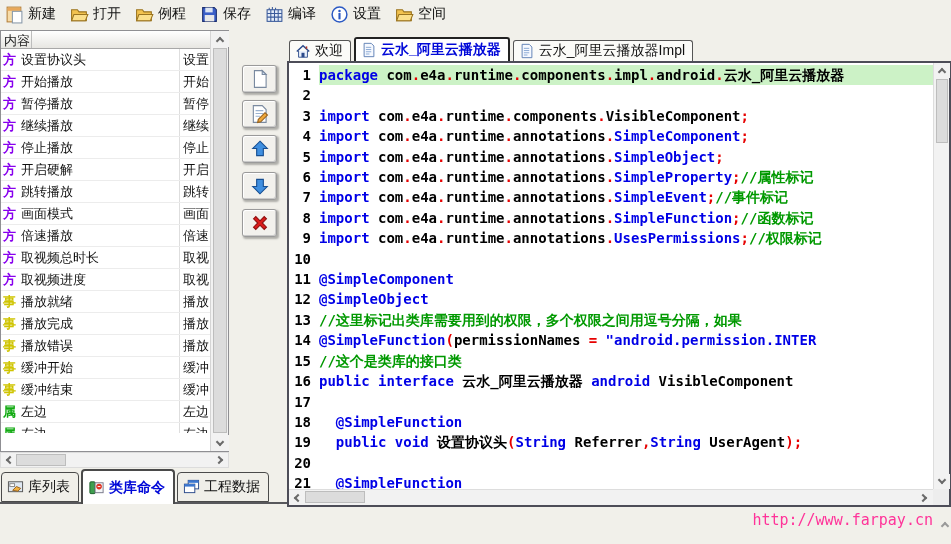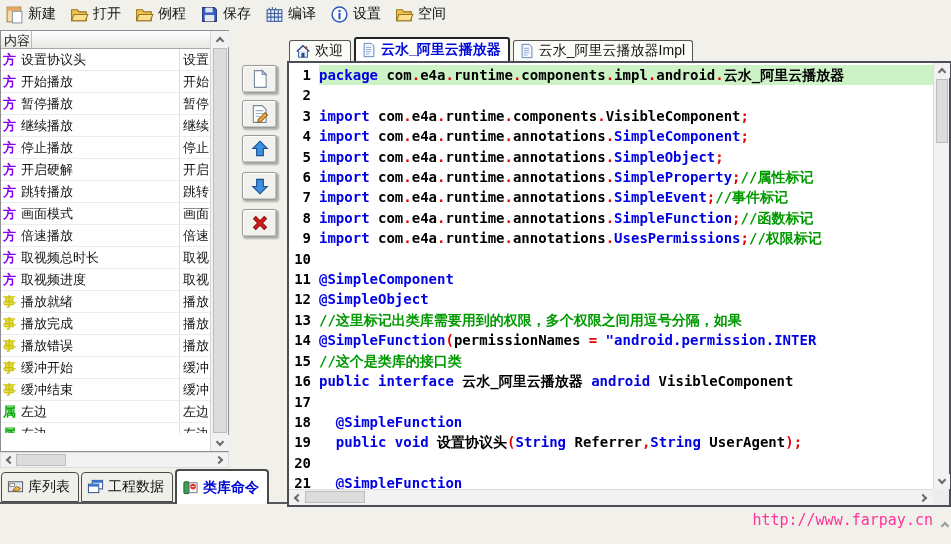--- a/index.html
+++ b/index.html
@@ -274,41 +274,41 @@
     <div class="ltab">
       <span>
         <svg viewBox="0 0 18 18">
           <rect x="1.5" y="4" width="15" height="10.5" fill="#dfe8f2" stroke="#555"></rect>
           <rect x="3" y="6" width="5" height="3" fill="#fff" stroke="#888"></rect>
           <path d="M6 13l4-4 4.5 2-3 3z" fill="#f0b040" stroke="#96601c"></path>
         </svg>
       </span>
       <span>库列表</span>
     </div>
+    <div class="ltab active">
+      <span>
+        <svg viewBox="0 0 18 18">
+          <rect x="2" y="3" width="5.5" height="12.5" rx="1" fill="#3f9f4f" stroke="#1c5f28"></rect>
+          <rect x="7.5" y="4" width="8.5" height="10.5" fill="#f4f6f8" stroke="#778"></rect>
+          <circle cx="11.7" cy="8" r="3" fill="#e03424"></circle>
+          <path d="M10.2 8h3" stroke="#fff"></path>
+        </svg>
+      </span>
+      <span>类库命令</span>
+    </div>
     <div class="ltab">
       <span>
         <svg viewBox="0 0 18 18">
           <rect x="5.5" y="2.5" width="11" height="9" fill="#fff" stroke="#2b4a8a"></rect>
           <rect x="5.5" y="2.5" width="11" height="2.6" fill="#3a76d0"></rect>
           <rect x="1.5" y="6.5" width="11" height="9" fill="#fff" stroke="#2b4a8a"></rect>
           <rect x="1.5" y="6.5" width="11" height="2.6" fill="#3a76d0"></rect>
         </svg>
       </span>
       <span>工程数据</span>
-    </div>
-    <div class="ltab active">
-      <span>
-        <svg viewBox="0 0 18 18">
-          <rect x="2" y="3" width="5.5" height="12.5" rx="1" fill="#3f9f4f" stroke="#1c5f28"></rect>
-          <rect x="7.5" y="4" width="8.5" height="10.5" fill="#f4f6f8" stroke="#778"></rect>
-          <circle cx="11.7" cy="8" r="3" fill="#e03424"></circle>
-          <path d="M10.2 8h3" stroke="#fff"></path>
-        </svg>
-      </span>
-      <span>类库命令</span>
     </div>
   </div>
 
 <div id="side-buttons">
     <div class="side-btn" style="top:0px">
       <span>
         <svg viewBox="0 0 18 18">
           <path d="M4 1.5h7l3.5 3.5v11.5H4z" fill="#fff" stroke="#7a8aa0"></path>
           <path d="M11 1.5L14.5 5H11z" fill="#cfe0f4" stroke="#7a8aa0"></path>
         </svg>

